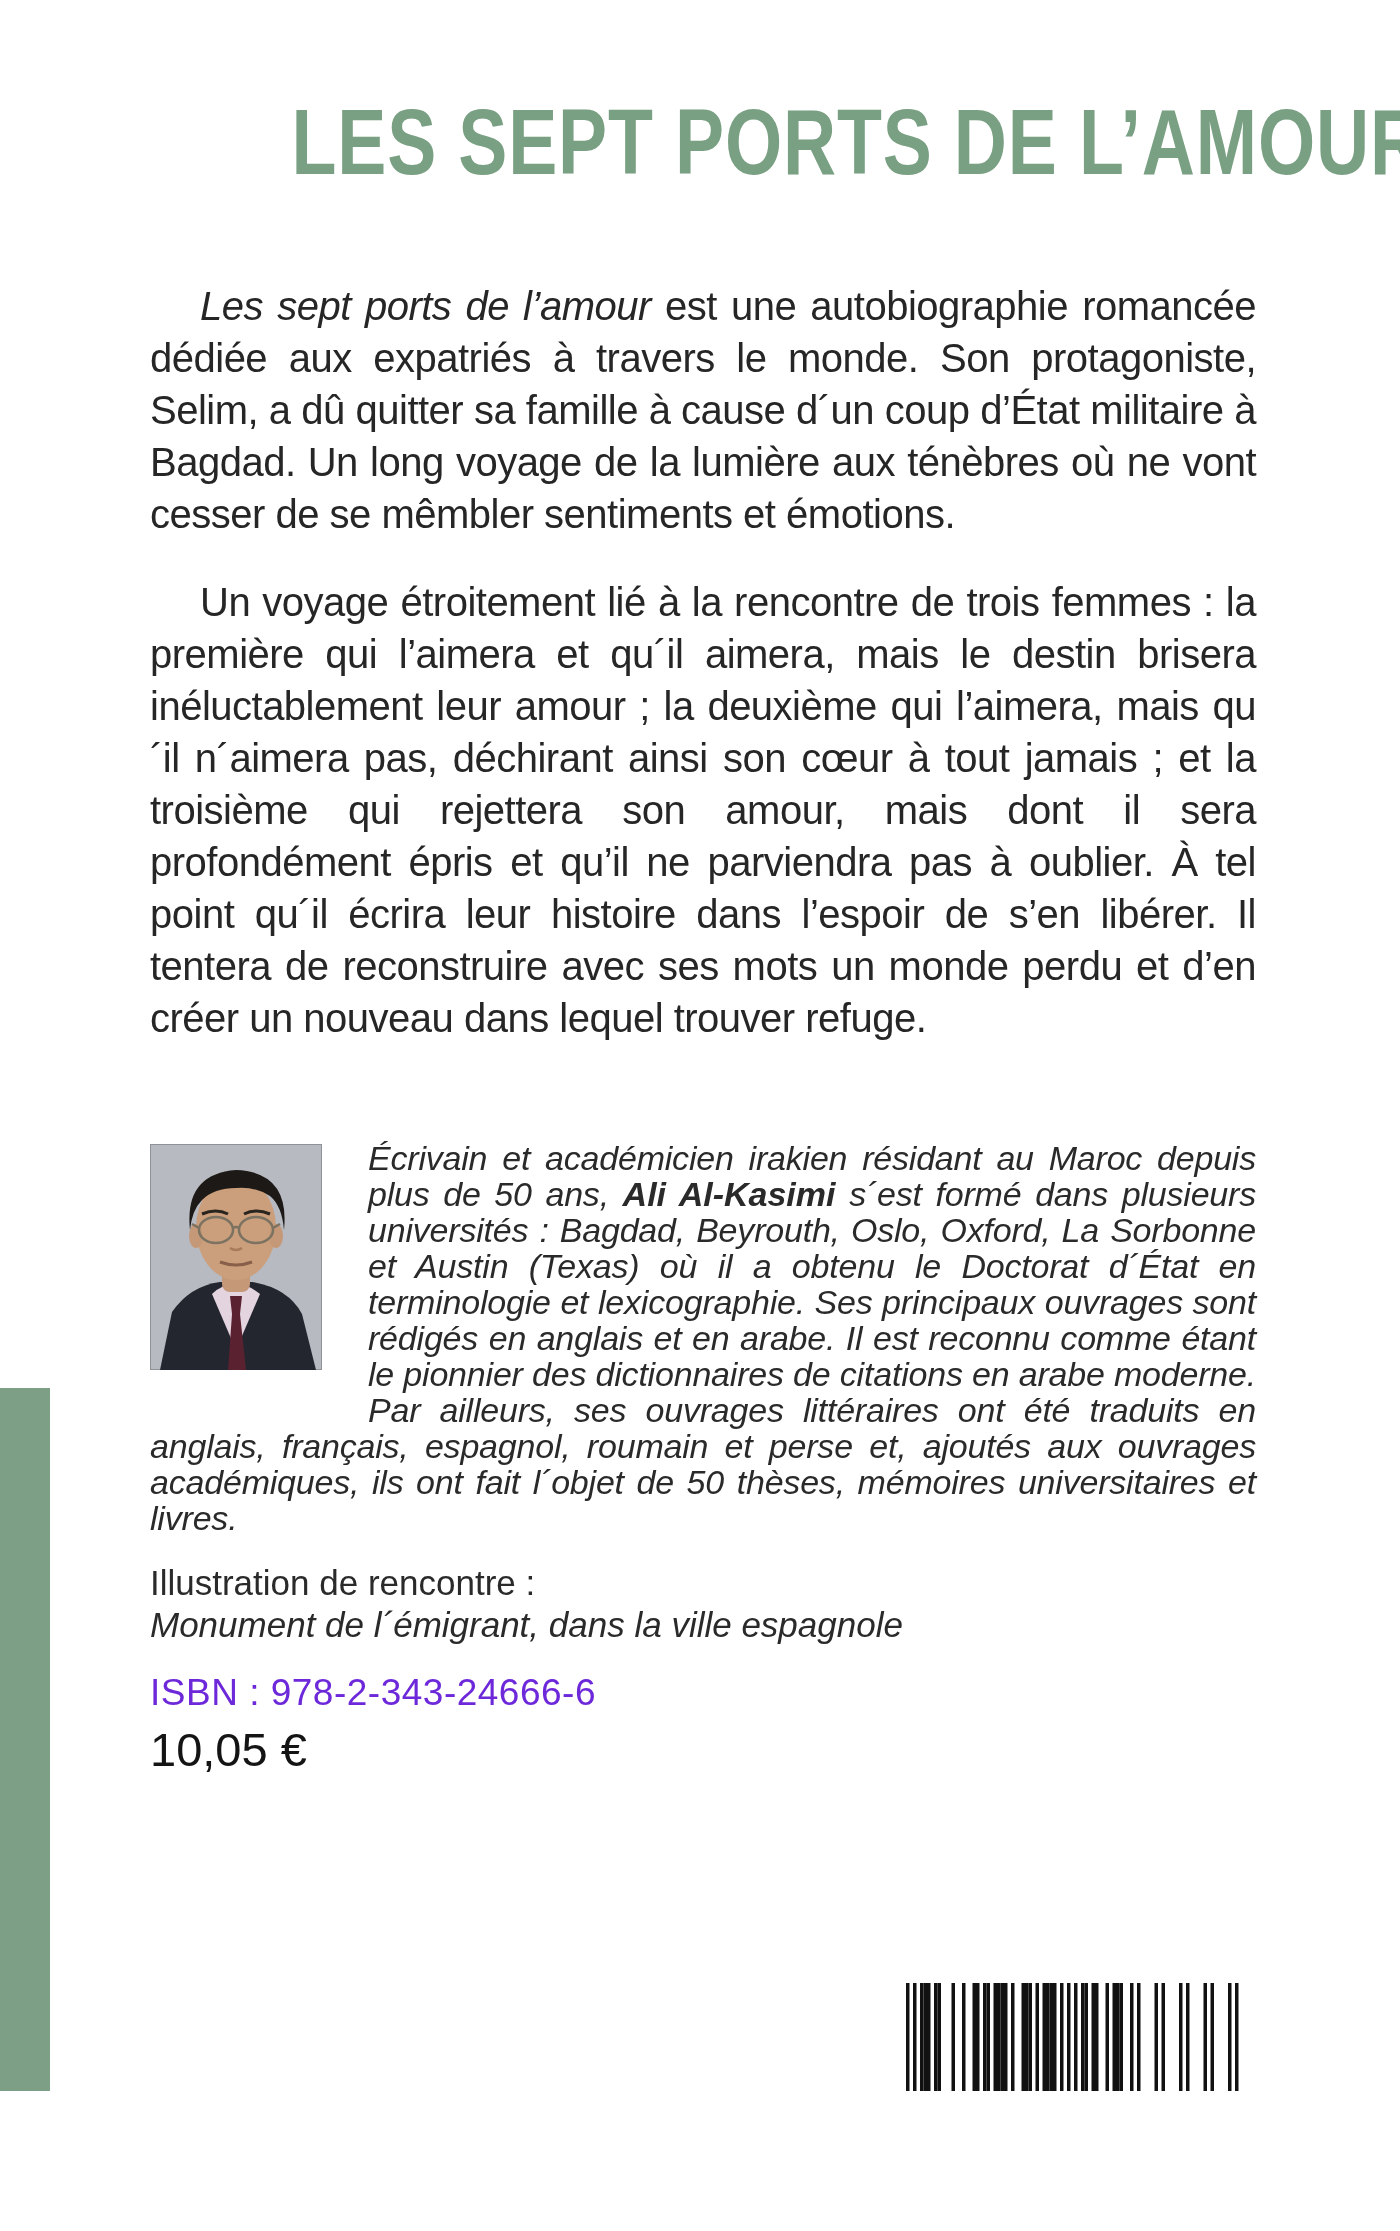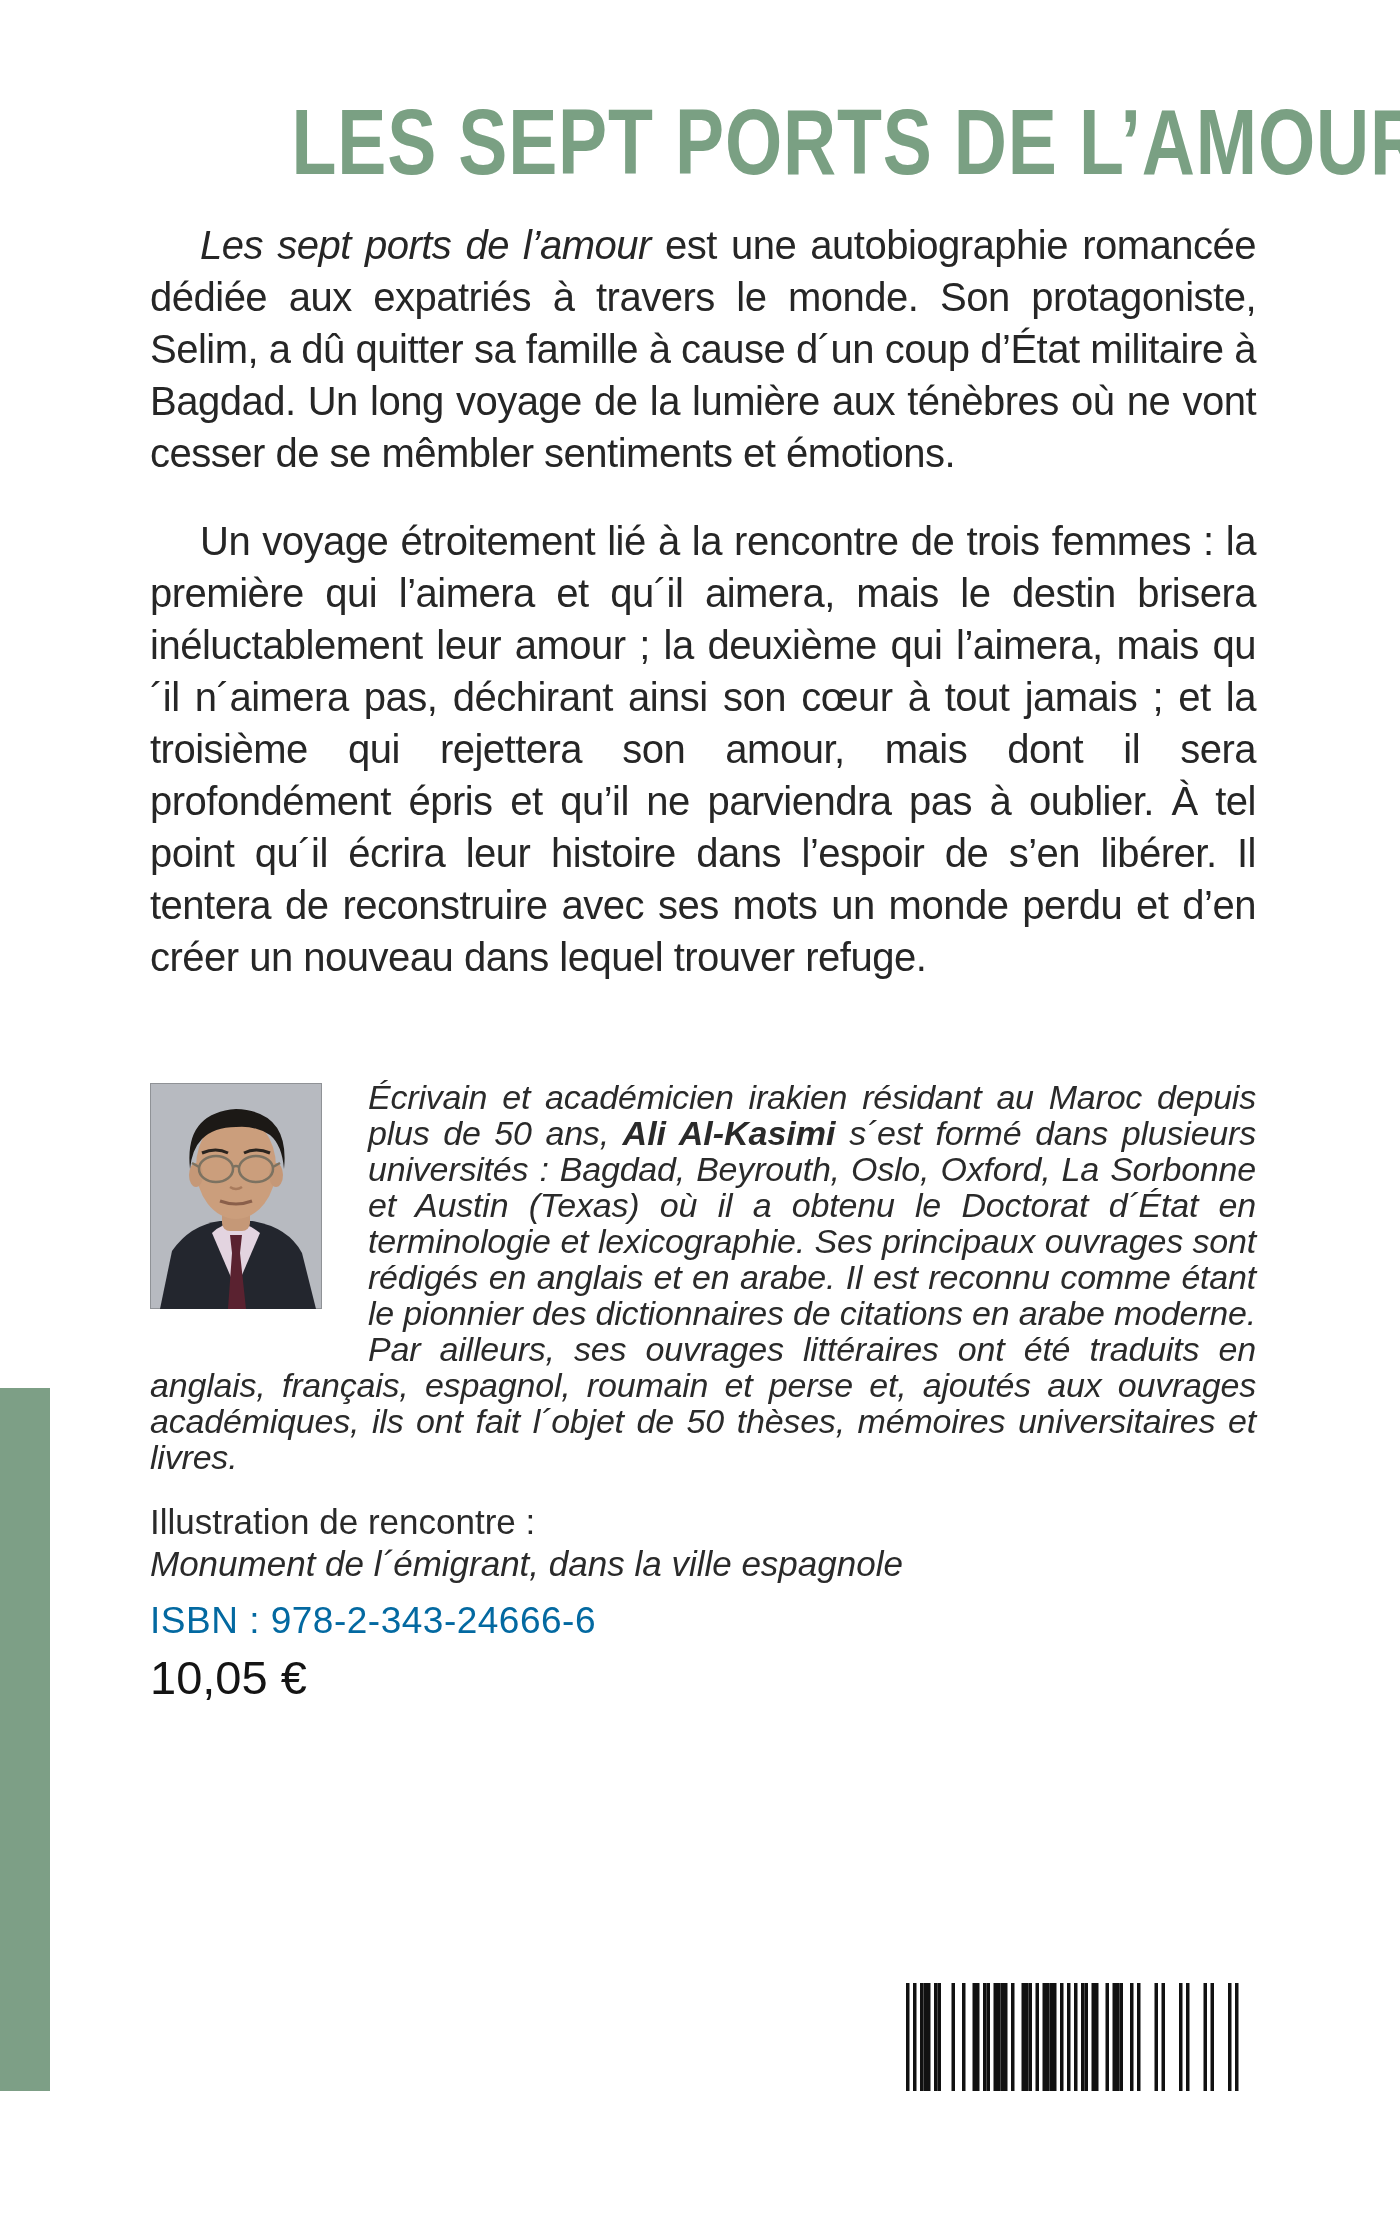--- a/index.html
+++ b/index.html
@@ -34,21 +34,21 @@
   
   .synopsis p{
     margin:36px 0 0 0;
     font-size:40px;
     line-height:52px;
     text-align:justify;
     text-indent:50px;
     letter-spacing:-0.5px;
     color:#262626;
   }
-  .synopsis p.first{margin-top:28px;}
+  .synopsis p.first{margin-top:89px;}
   .it{font-style:italic;}
   
   .bio-section{
     margin-top:96px;
     font-size:34px;
     line-height:36px;
     text-align:justify;
     letter-spacing:-0.2px;
     color:#2a2a2a;
   }
@@ -57,21 +57,21 @@
     width:172px;height:226px;
     margin:4px 46px 28px 0;
     display:block;
   }
   .bio-text{margin:0;}
   .bio-text .name{font-weight:bold;font-style:italic;letter-spacing:0;}
   
   .credit{margin-top:26px;font-size:35px;line-height:42px;clear:left;color:#2a2a2a;}
   .credit div{margin:0;}
   
-  .isbn{margin-top:15px;font-size:37px;letter-spacing:0.5px;color:#0369a1;}
+  .isbn{margin-top:26px;font-size:37px;letter-spacing:0.5px;color:#6d28d9;}
   .price{margin-top:8px;font-size:47px;color:#141414;}
   
   .stripe{
     position:absolute;
     left:0;top:1388px;
     width:50px;height:843px;
     background:var(--stripe-green);
   }
   
   .barcode{

